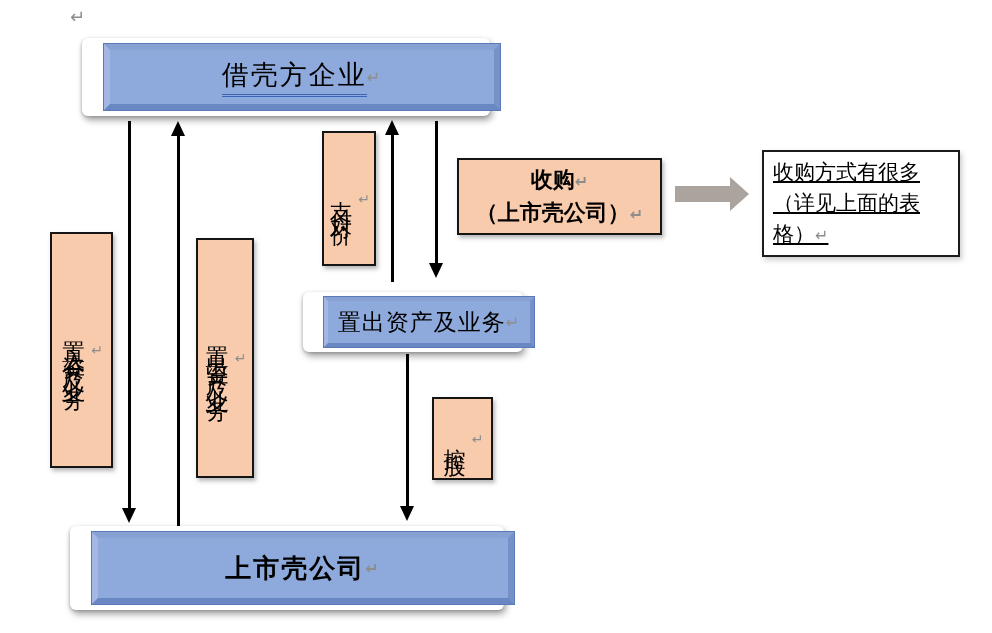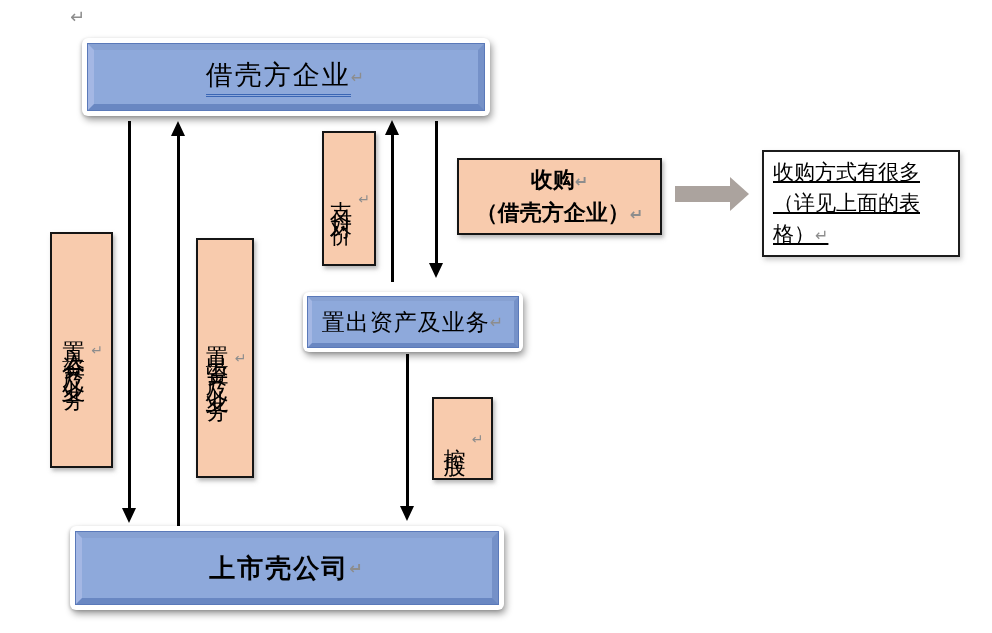--- a/index.html
+++ b/index.html
@@ -10,21 +10,21 @@
   .abs{position:absolute;}
   
   .blue-frame{
     position:absolute;background:#ffffff;border-radius:6px;padding:6px;box-sizing:border-box;
     box-shadow:2px 4px 7px rgba(0,0,0,.38), -1px 1px 3px rgba(0,0,0,.15);
   }
   .blue-inner{
     width:100%;height:100%;box-sizing:border-box;background:#8EA9DB;
     border:6px solid;border-color:#87a1d2 #7591c8 #6987c2 #a4b7e4;
     outline:1px solid #5a79b9;
-    display:flex;align-items:center;justify-content:center;white-space:nowrap;
+    display:flex;align-items:center;justify-content:center;white-space:nowrap;margin-left:16px;
   }
   
   .peach{
     position:absolute;background:#F8CBAD;border:2px solid #151515;box-sizing:border-box;
     box-shadow:2px 3px 4px rgba(115,115,115,.5);
     display:flex;align-items:center;justify-content:center;text-align:center;
   }
   .vtext{writing-mode:vertical-rl;text-orientation:upright;}
   
   .note-box{
@@ -96,21 +96,21 @@
     <div class="vline" style="left:391px;top:134px;height:148px;"></div>
   </div>
 
   <div>
     <div class="vline" style="left:435px;top:121px;height:142px;"></div>
     <div class="head-down" style="left:429px;top:263px;"></div>
   </div>
 
   <div class="peach lbl-acquire" style="left:457px;top:158px;width:205px;height:77px;flex-direction:column;">
     <div><span>收购</span><span class="mark">↵</span></div>
-    <div><span>（借壳方企业）</span><span class="mark">↵</span></div>
+    <div><span>（上市壳公司）</span><span class="mark">↵</span></div>
   </div>
 
   <div>
     <div class="block-arrow-body" style="left:675px;top:186px;width:55px;height:16px;"></div>
     <div class="block-arrow-head" style="left:730px;top:177px;"></div>
   </div>
 
   <div class="note-box" style="left:762px;top:150px;width:198px;height:107px;text-decoration:underline;">
     <div>收购方式有很多</div>
     <div>（详见上面的表</div>

